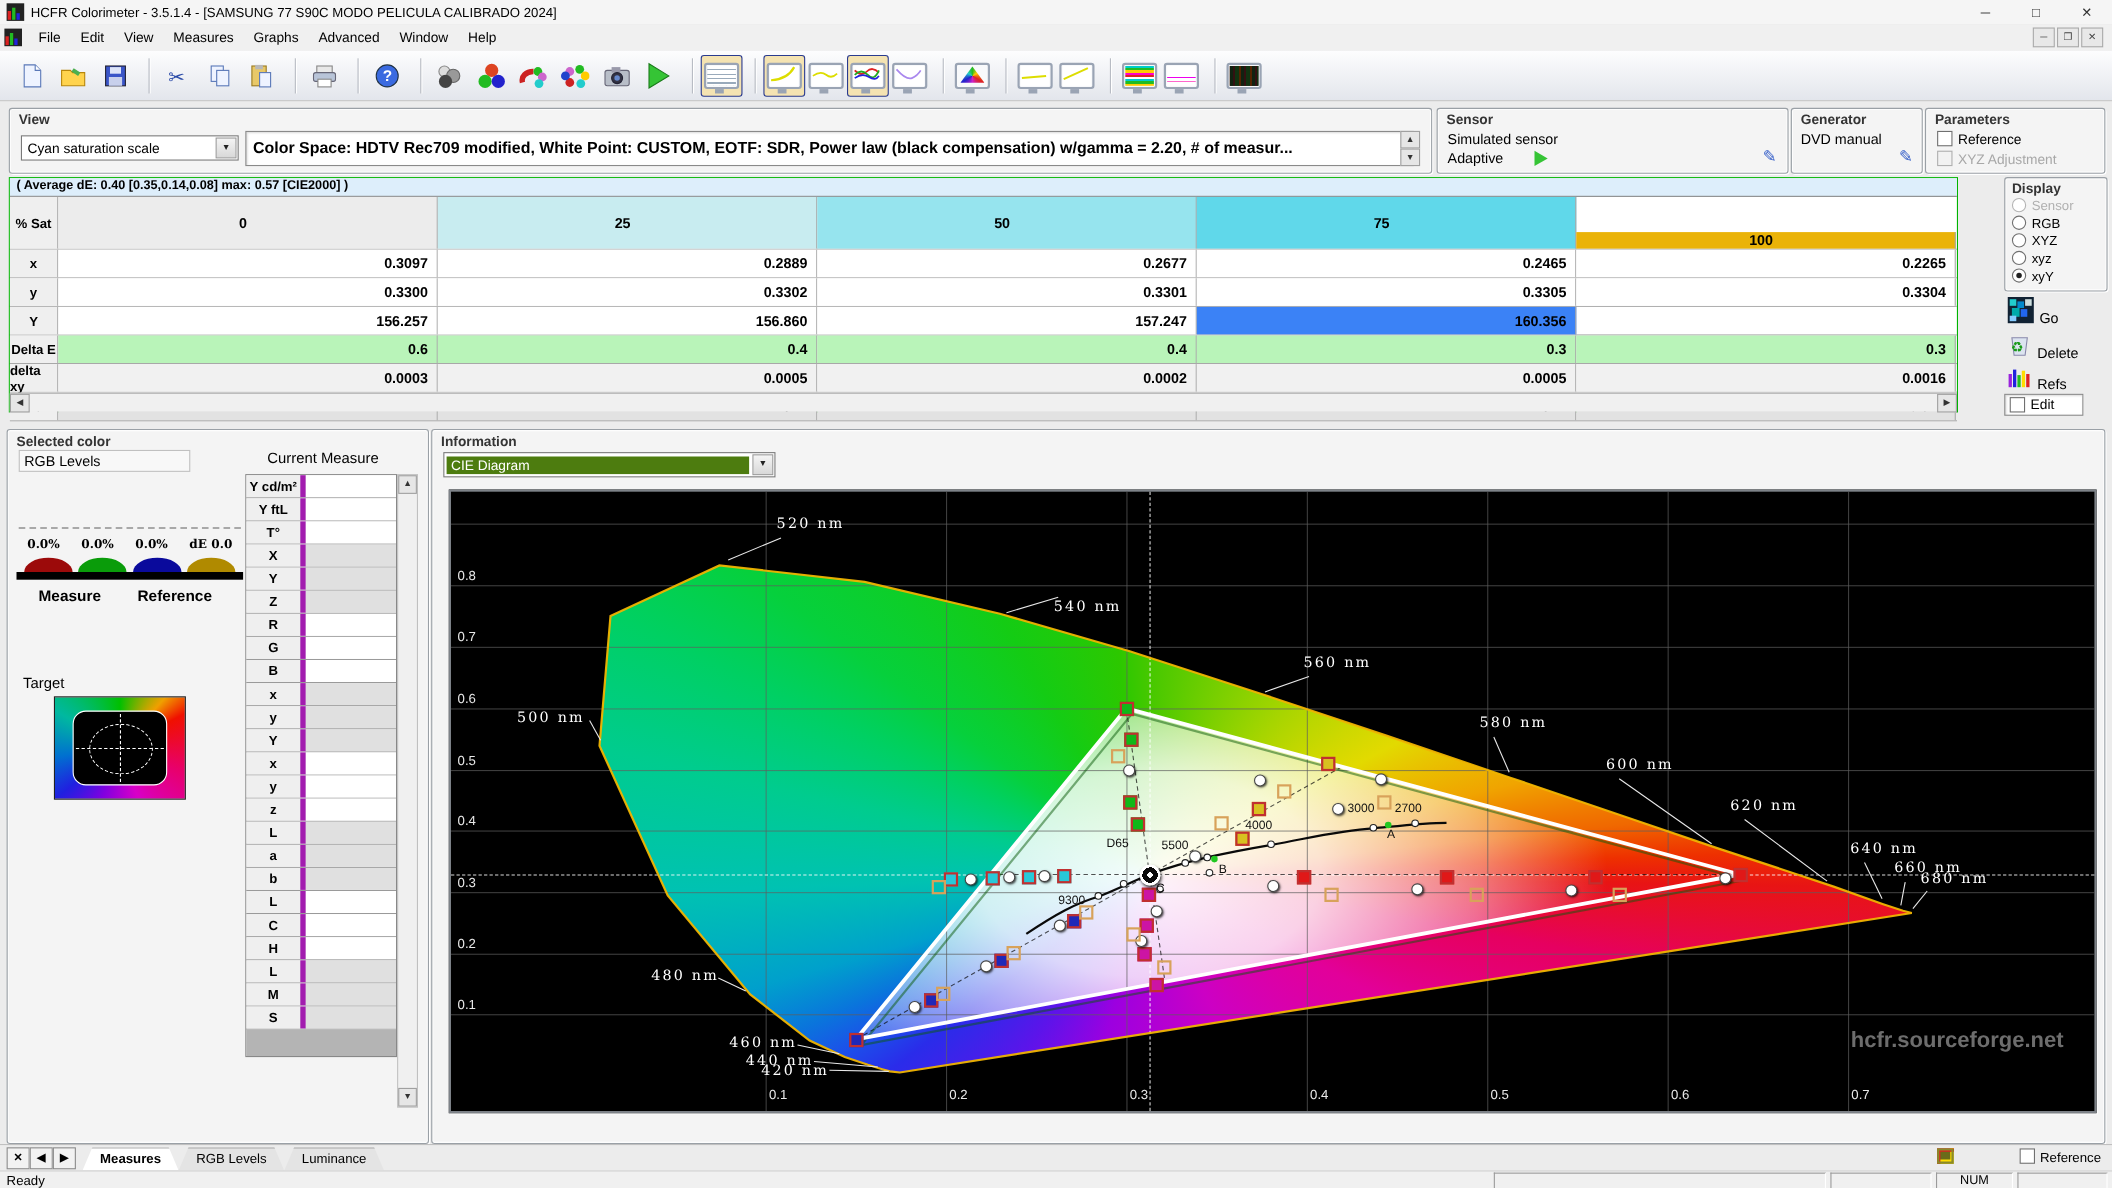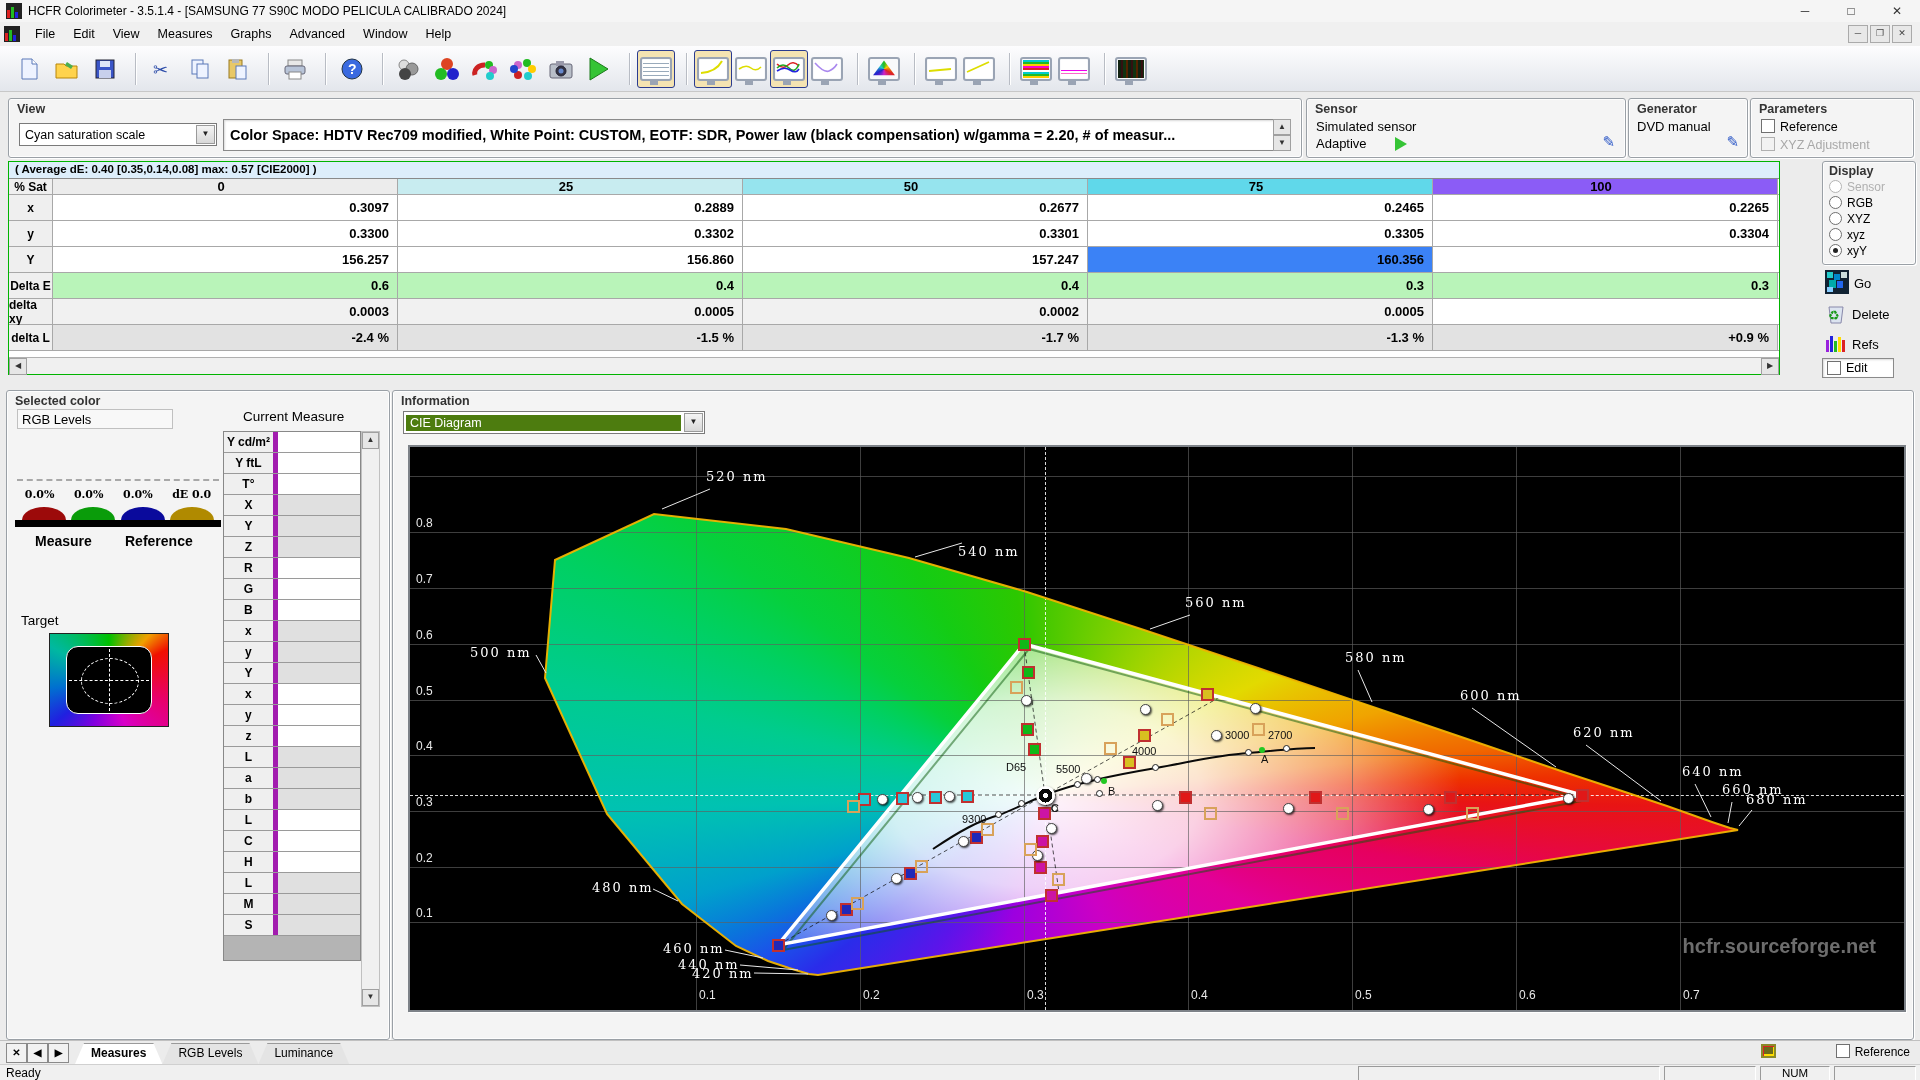--- a/index.html
+++ b/index.html
@@ -46,21 +46,21 @@
   .mcell{border-right:1px solid #a8a8a8;box-sizing:border-box;font-size:13px;display:flex;align-items:center;}
   .mlabel{width:44px;background:#efefef;font-weight:bold;justify-content:center;font-size:12px;}
   .mval{width:345px;justify-content:flex-end;padding-right:8px;font-weight:bold;font-family:"Liberation Sans",sans-serif;}
   .mhead{justify-content:center;font-weight:bold;}
   .hscroll{position:absolute;bottom:0;left:0;right:0;height:16px;background:#f0f0f0;border-top:1px solid #b0b0b0;display:flex;justify-content:space-between;}
   .scrbtn{width:16px;height:15px;background:#e6e6e6;border:1px solid #a0a0a0;font-size:8px;text-align:center;line-height:14px;color:#333;}
   
   .radio{width:11px;height:11px;border-radius:50%;border:1px solid #707070;background:#fff;display:inline-block;margin-right:5px;vertical-align:-2px;position:relative;}
   .radio.sel:after{content:"";position:absolute;left:3px;top:3px;width:5px;height:5px;border-radius:50%;background:#222;}
   .radio.dis{border-color:#b4b4b4;}
-  .dispbtn{display:flex;align-items:center;gap:5px;font-size:13px;padding:2px 3px;}
+  .dispbtn{display:flex;align-items:flex-end;gap:5px;font-size:13px;padding:2px 3px;}
   
   .barlabel{font-family:"DejaVu Serif",serif;font-weight:bold;font-size:11px;}
   .mound{border-radius:50% 50% 0 0/100% 100% 0 0;height:13px;}
   .cmrow{display:flex;border-bottom:1px solid #9a9a9a;height:21px;box-sizing:border-box;}
   .cmlabel{width:50px;background:#efefef;border-right:5px solid #a21caf;font-weight:bold;font-size:12px;
            display:flex;align-items:center;justify-content:center;}
   .cmval{width:84px;}
   
   #plot{left:408px;top:445px;width:1494px;height:563px;background:#000;border:2px solid #7d8288;box-shadow:1px 1px 0 #fff;}
   #horseshoe{position:absolute;inset:0;
@@ -374,21 +374,21 @@
 
 <div class="abs" id="mtable">
   <div class="mcaption">( Average dE: 0.40 [0.35,0.14,0.08] max: 0.57 [CIE2000] )</div>
   <div id="mtbody">
       <div class="mrow">
         <div class="mcell mlabel">% Sat</div>
         <div class="mcell mval mhead" style="background: rgb(236, 236, 236); justify-content: center;">0</div>
         <div class="mcell mval mhead" style="background: rgb(200, 236, 240); justify-content: center;">25</div>
         <div class="mcell mval mhead" style="background: rgb(150, 228, 238); justify-content: center;">50</div>
         <div class="mcell mval mhead" style="background: rgb(96, 216, 234); justify-content: center;">75</div>
-        <div class="mcell mval mhead" style="background: #8b5cf6; justify-content: center;">100</div>
+        <div class="mcell mval mhead" style="background: #eab308; justify-content: center; margin-top: 32px;">100</div>
       </div>
       <div class="mrow" style="height: 25px;">
         <div class="mcell mlabel">x</div>
         <div class="mcell mval" style="background: rgb(255, 255, 255);">0.3097</div>
         <div class="mcell mval" style="background: rgb(255, 255, 255);">0.2889</div>
         <div class="mcell mval" style="background: rgb(255, 255, 255);">0.2677</div>
         <div class="mcell mval" style="background: rgb(255, 255, 255);">0.2465</div>
         <div class="mcell mval" style="background: rgb(255, 255, 255);">0.2265</div>
       </div>
       <div class="mrow" style="height: 25px;">
@@ -413,20 +413,21 @@
         <div class="mcell mval" style="background: rgb(185, 244, 185);">0.4</div>
         <div class="mcell mval" style="background: rgb(185, 244, 185);">0.3</div>
         <div class="mcell mval" style="background: rgb(185, 244, 185);">0.3</div>
       </div>
       <div class="mrow" style="height: 25px;">
         <div class="mcell mlabel">delta xy</div>
         <div class="mcell mval" style="background: rgb(241, 241, 241);">0.0003</div>
         <div class="mcell mval" style="background: rgb(241, 241, 241);">0.0005</div>
         <div class="mcell mval" style="background: rgb(241, 241, 241);">0.0002</div>
         <div class="mcell mval" style="background: rgb(241, 241, 241);">0.0005</div>
+        <div class="mcell mval" style="background: rgb(241, 241, 241);">0.0016</div>
       </div>
       <div class="mrow" style="height: 25px;">
         <div class="mcell mlabel">delta L</div>
         <div class="mcell mval" style="background: rgb(226, 226, 226);">-2.4 %</div>
         <div class="mcell mval" style="background: rgb(226, 226, 226);">-1.5 %</div>
         <div class="mcell mval" style="background: rgb(226, 226, 226);">-1.7 %</div>
         <div class="mcell mval" style="background: rgb(226, 226, 226);">-1.3 %</div>
         <div class="mcell mval" style="background: rgb(226, 226, 226);">+0.9 %</div>
       </div>
     </div>

